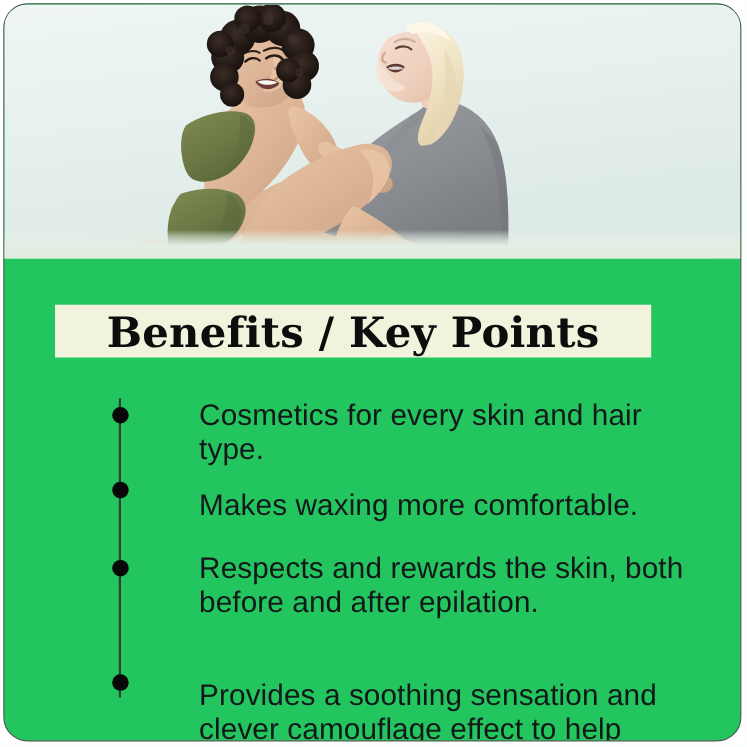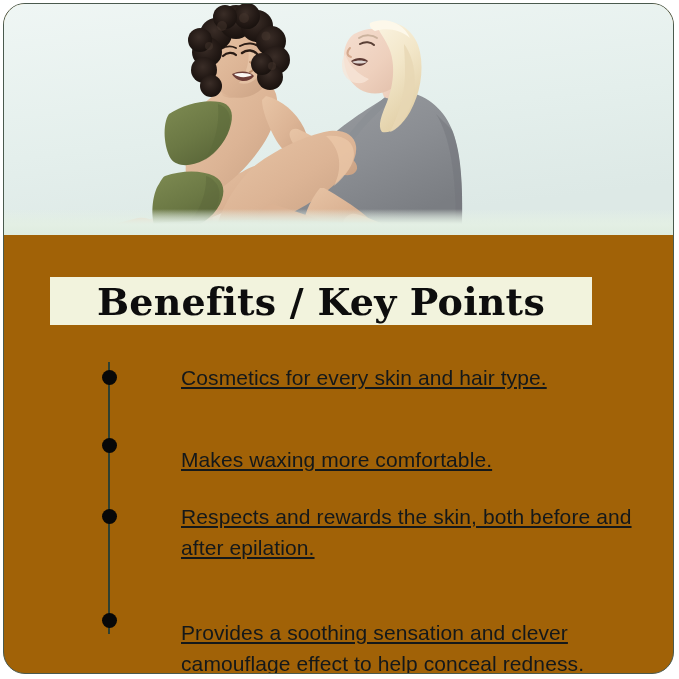--- a/index.html
+++ b/index.html
@@ -16,21 +16,21 @@
 
   .card {
     position: absolute;
     left: 3px;
     top: 3px;
     width: 671px;
     height: 671px;
     border: 1px solid #4a5a4e;
     border-radius: 22px;
     overflow: hidden;
-    background: #a16207;
+    background: #22c55e;
     box-sizing: border-box;
   }
 
   
   .photo {
     position: absolute;
     left: 0;
     top: 0;
     width: 100%;
     height: 231px;
@@ -106,25 +106,24 @@
     width: 15px;
     height: 15px;
     border-radius: 50%;
     background: #080808;
   }
   .item-text {
     position: absolute;
     left: 177px;
     width: 460px;
     font-family: "Liberation Sans", sans-serif;
-    font-size: 21px;
+    font-size: 27px;
     line-height: 31px;
     color: #14181a;
     letter-spacing: 0.1px;
-    text-decoration: underline;
   }
 </style>
 </head>
 <body>
 
 <div class="card">
 
   <div class="photo">
     <svg viewBox="0 0 679 231" xmlns="http://www.w3.org/2000/svg" aria-hidden="true">
       <defs>

